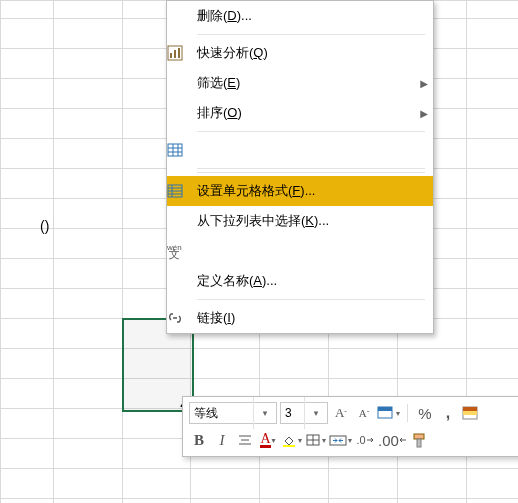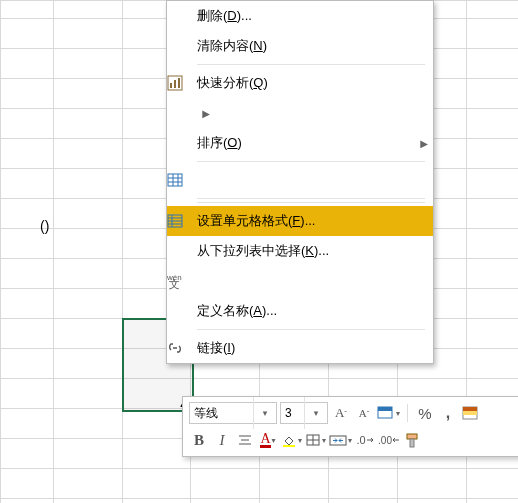--- a/index.html
+++ b/index.html
@@ -66,40 +66,36 @@
   <div class="sel-label">4</div>
   <div class="sel-corner"></div>
 </div>
 
 <div class="menu" id="ctx" style="left:166px;top:0px">
     <div class="mi">
       <div class="ic"></div>
       <div class="lbl">删除(<u>D</u>)...</div>
       <div class="ar"></div>
     </div>
-    <div class="mi">
-      <div class="ic"></div>
-      <div class="lbl">清除内容(<u>N</u>)</div>
-      <div class="ar"></div>
-    </div>
     <div class="sep"></div>
     <div class="mi">
       <div class="ic">
         <svg width="16" height="16">
           <rect x="1" y="1" width="14" height="14" fill="none" stroke="#8a6d3b"></rect>
           <rect x="3" y="8" width="2" height="5" fill="#8a6d3b"></rect>
           <rect x="7" y="5" width="2" height="8" fill="#8a6d3b"></rect>
           <rect x="11" y="3" width="2" height="10" fill="#8a6d3b"></rect>
         </svg>
       </div>
       <div class="lbl">快速分析(<u>Q</u>)</div>
       <div class="ar"></div>
     </div>
     <div class="mi">
       <div class="ic"></div>
+      <div class="lbl">筛选(<u>E</u>)</div>
       <div class="ar">▶</div>
     </div>
     <div class="mi">
       <div class="ic"></div>
       <div class="lbl">排序(<u>O</u>)</div>
       <div class="ar">▶</div>
     </div>
     <div class="sep"></div>
     <div class="mi">
       <div class="ic">
@@ -228,21 +224,21 @@
         </svg>
         <span class="sub">▾</span>
     </div>
     <div class="tb">
       <span style="font-size:11px">.0</span>
         <svg width="8" height="10">
           <path d="M1 5 L7 5 M5 3 L7 5 L5 7" stroke="#555" fill="none"></path>
         </svg>
     </div>
     <div class="tb">
-      <span style="font-size:10px">.00</span>
+      <span style="font-size:15px">.00</span>
         <svg width="8" height="10">
           <path d="M7 5 L1 5 M3 3 L1 5 L3 7" stroke="#555" fill="none"></path>
         </svg>
     </div>
     <div class="tb">
       <svg width="16" height="16">
           <rect x="2" y="2" width="10" height="5" fill="#f4b183" stroke="#7f6000"></rect>
           <rect x="5" y="7" width="4" height="8" fill="#bfbfbf" stroke="#7f7f7f"></rect>
         </svg>
     </div>

